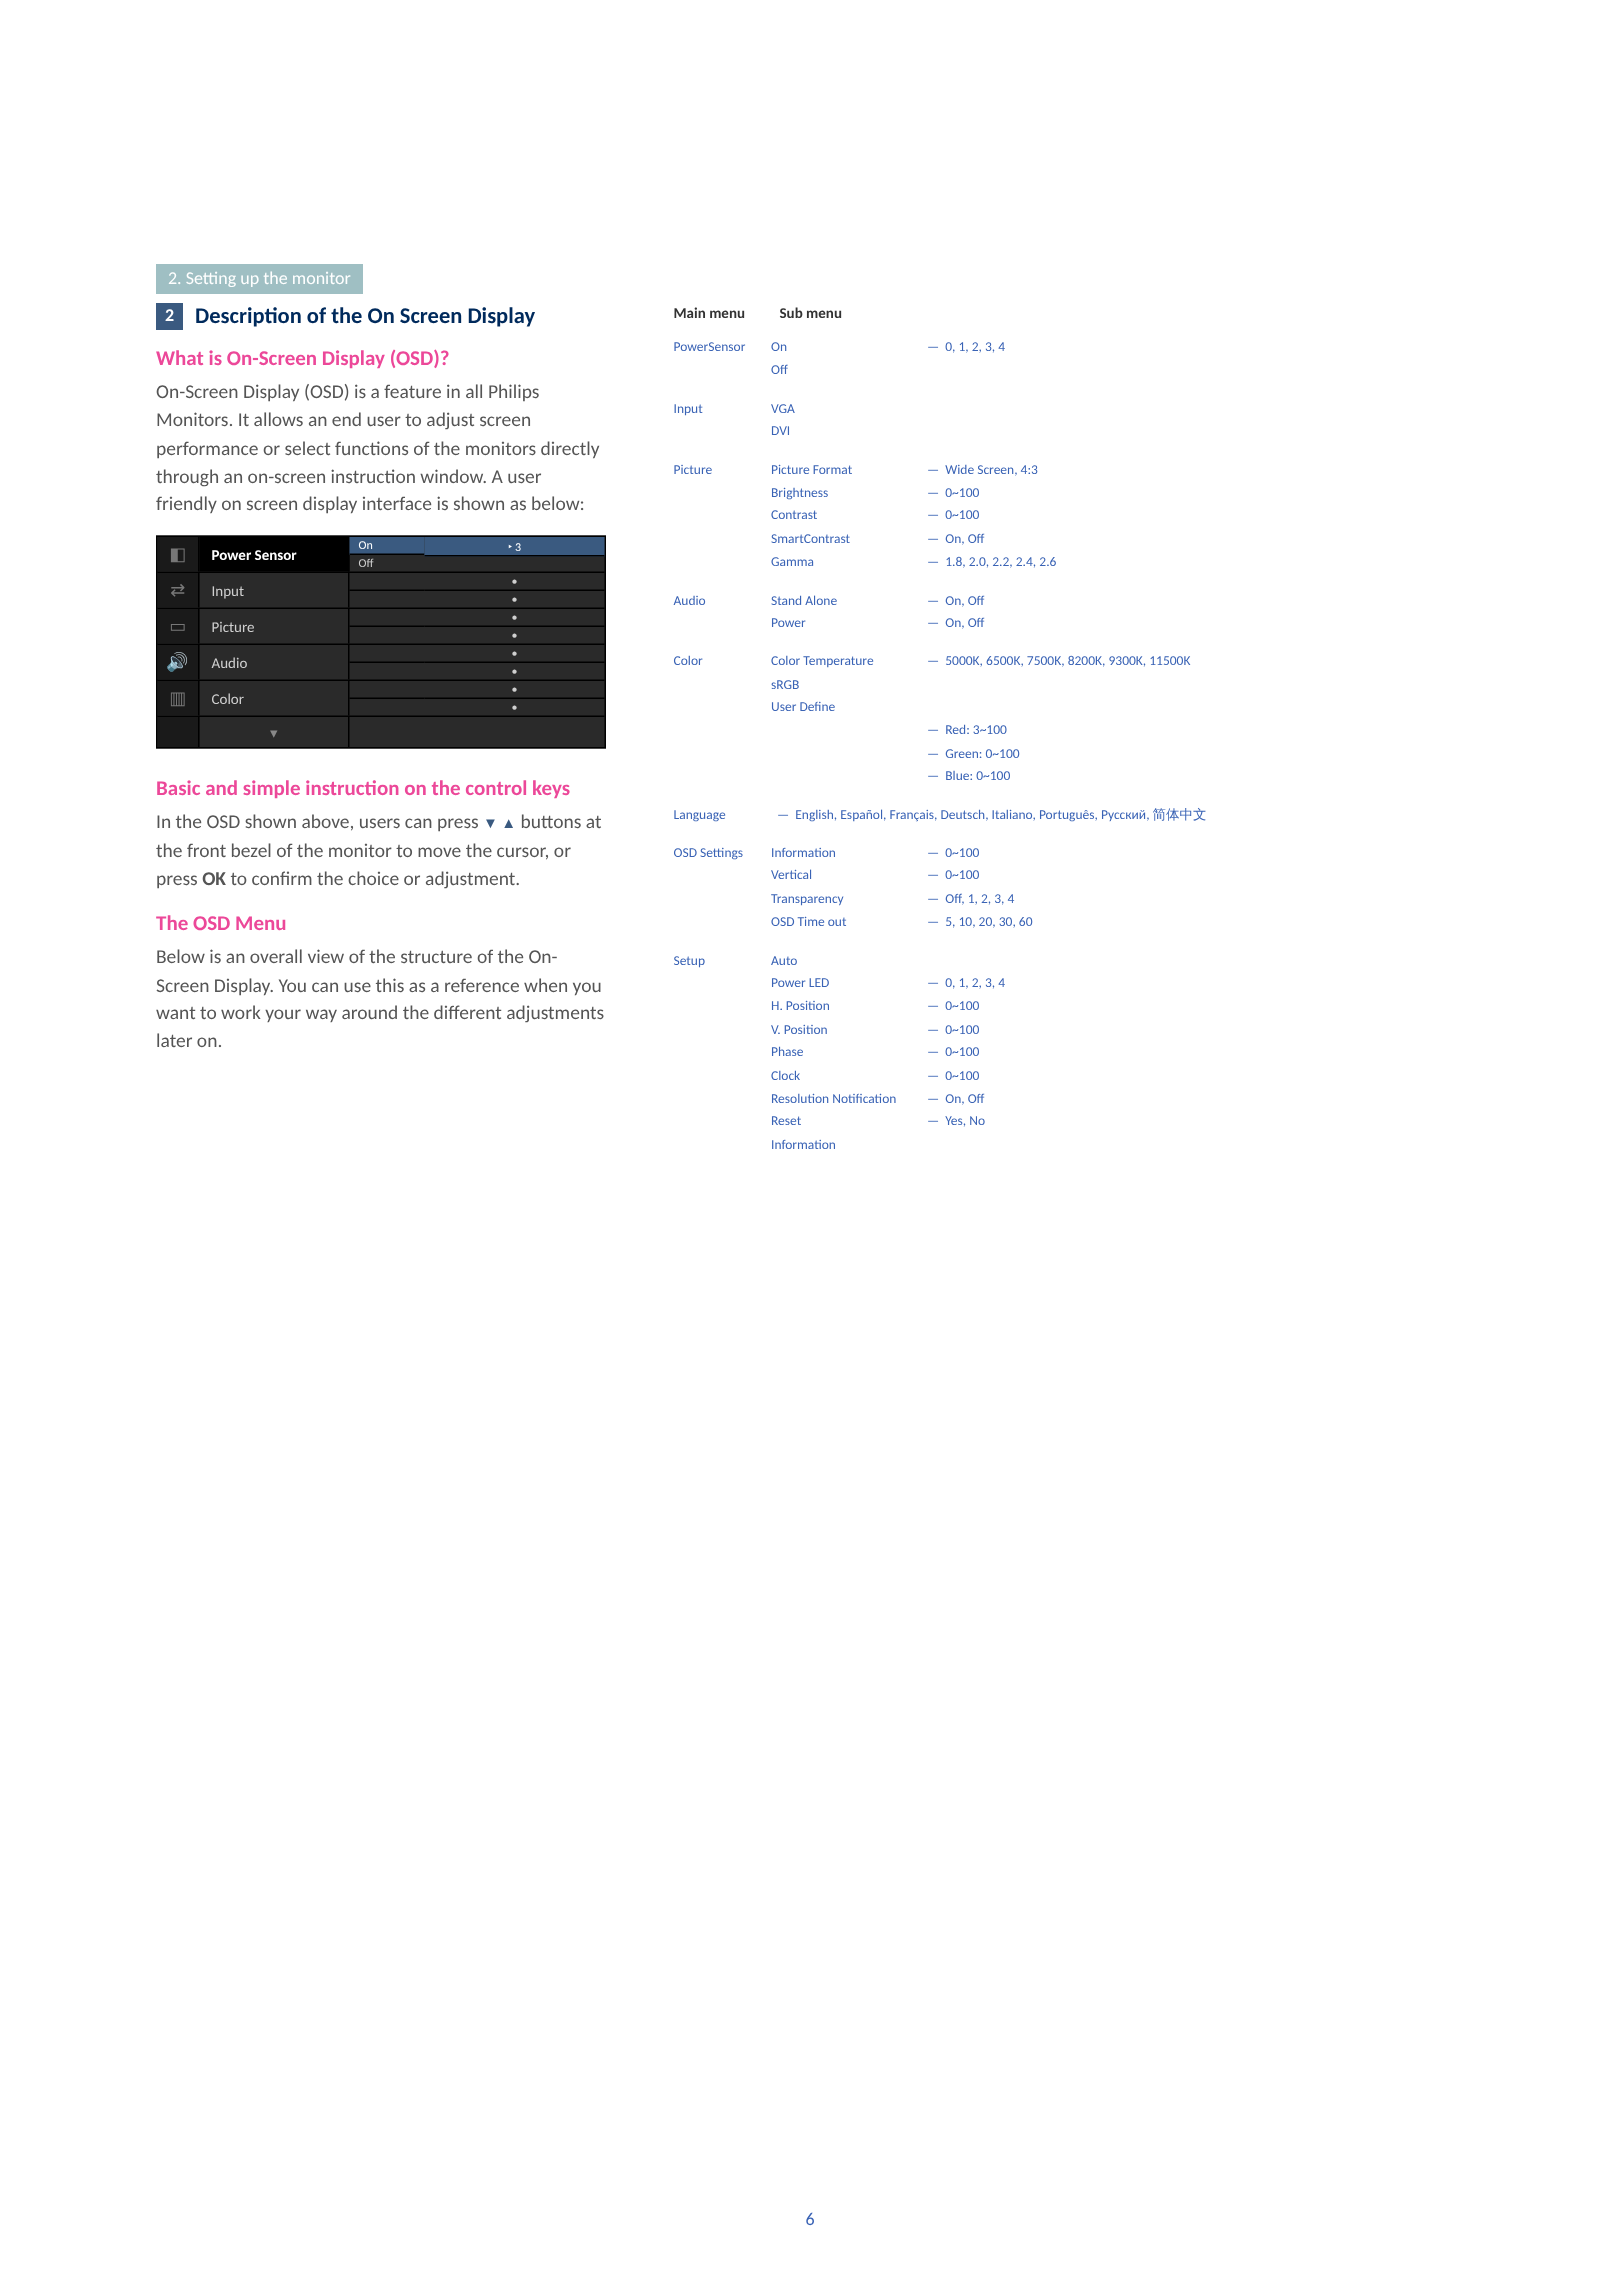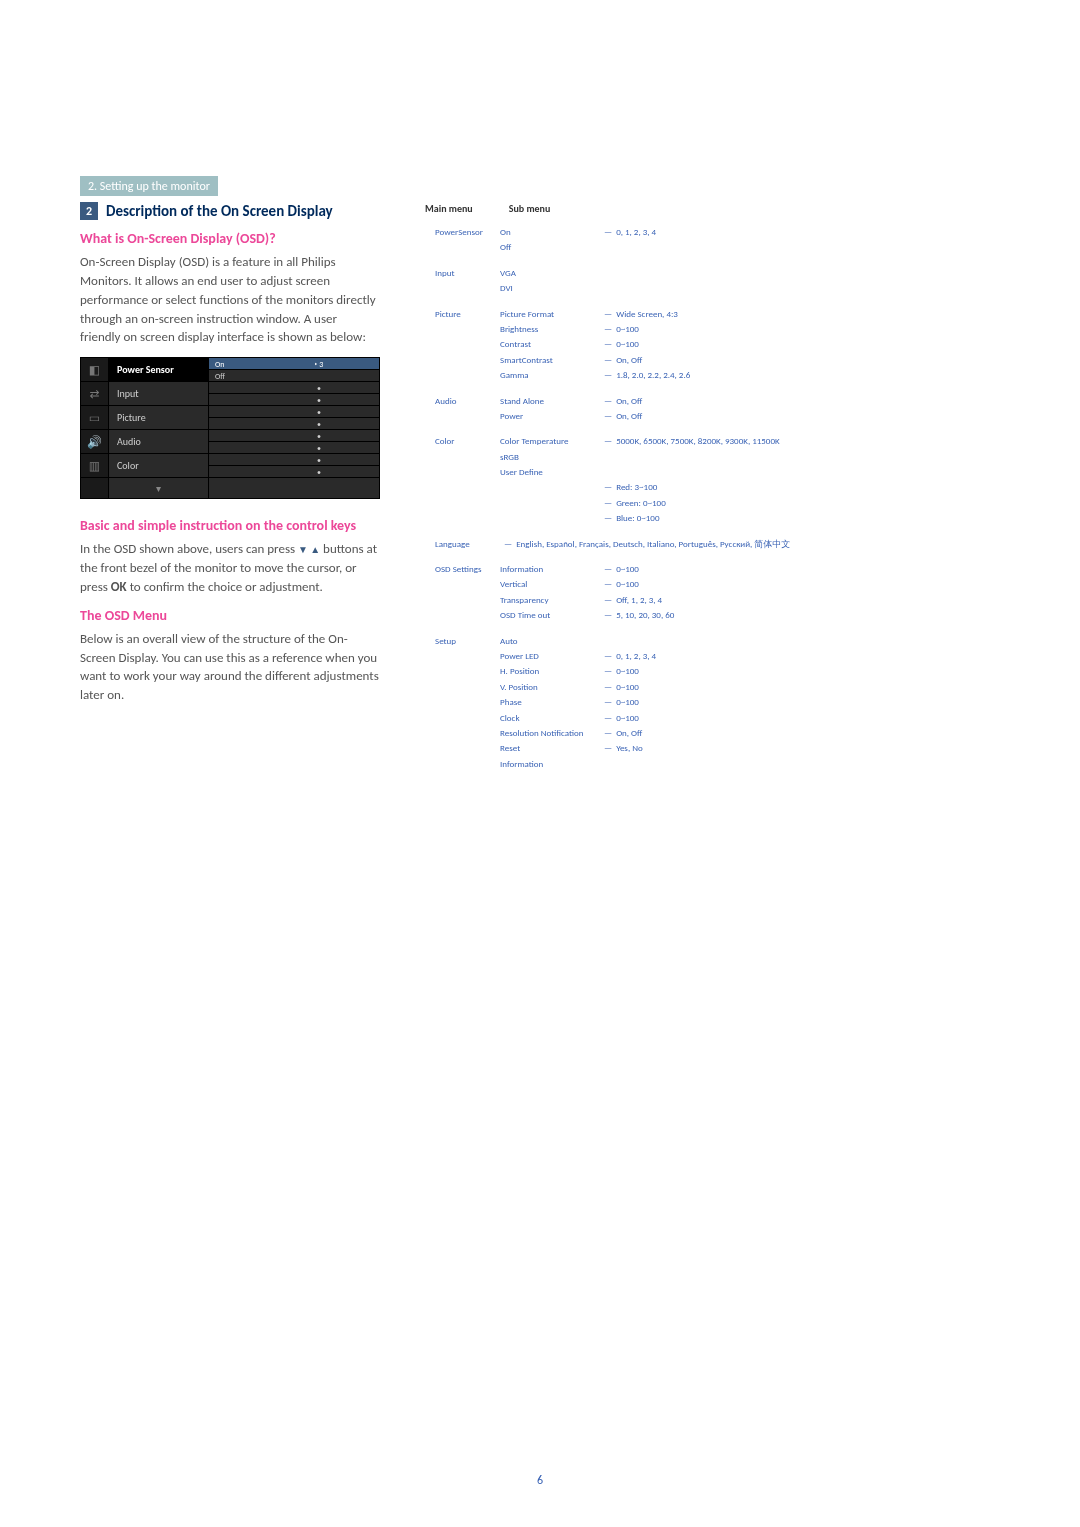--- a/index.html
+++ b/index.html
@@ -5,21 +5,21 @@
   * { box-sizing: border-box; margin: 0; padding: 0; }
   body {
     width: 1080px;
     height: 1527px;
     background: #fff;
     font-family: "Gill Sans", "Gill Sans MT", Calibri, "Trebuchet MS", sans-serif;
     color: #333;
     position: relative;
   }
   .page {
-    padding: 175px 70px 40px 80px;
+    padding: 175px 70px 40px 104px;
   }
   .breadcrumb {
     display: inline-block;
     background: #9fbfc3;
     color: #fff;
     font-size: 12px;
     padding: 3px 8px;
     margin-bottom: 6px;
   }
   .columns {
@@ -122,29 +122,29 @@
     border-bottom: 1px solid #000;
     position: relative;
   }
   .osd-right .sub:last-child { border-bottom: none; }
   .osd-right .sub.hl { background: #3a5a80; color: #fff; }
   .arrow-down-row { height: 20px; }
   .arrow-glyph { color: #3a5a80; font-size: 10px; }
   
   .menu-headings {
     display: flex;
-    gap: 36px;
+    gap: 23px;
     font-size: 10px;
     color: #333;
     font-weight: 700;
     margin-bottom: 10px;
   }
   .tree { color: #3a63b5; font-size: 9px; line-height: 1.6; }
   .tree .main { margin-bottom: 10px; display: flex; }
-  .tree .main-label { width: 65px; flex-shrink: 0; margin-left: 10px; }
+  .tree .main-label { width: 65px; flex-shrink: 0; }
   .tree .subs { flex: 1; }
   .tree .sub-row { display: flex; margin-bottom: 1px; }
   .tree .sub-label { width: 100px; flex-shrink: 0; }
   .tree .vals { color: #3a63b5; }
   .dash { color: #3a63b5; margin: 0 4px; }
   .page-number {
     position: absolute;
     bottom: 40px;
     left: 50%;
     transform: translateX(-50%);

